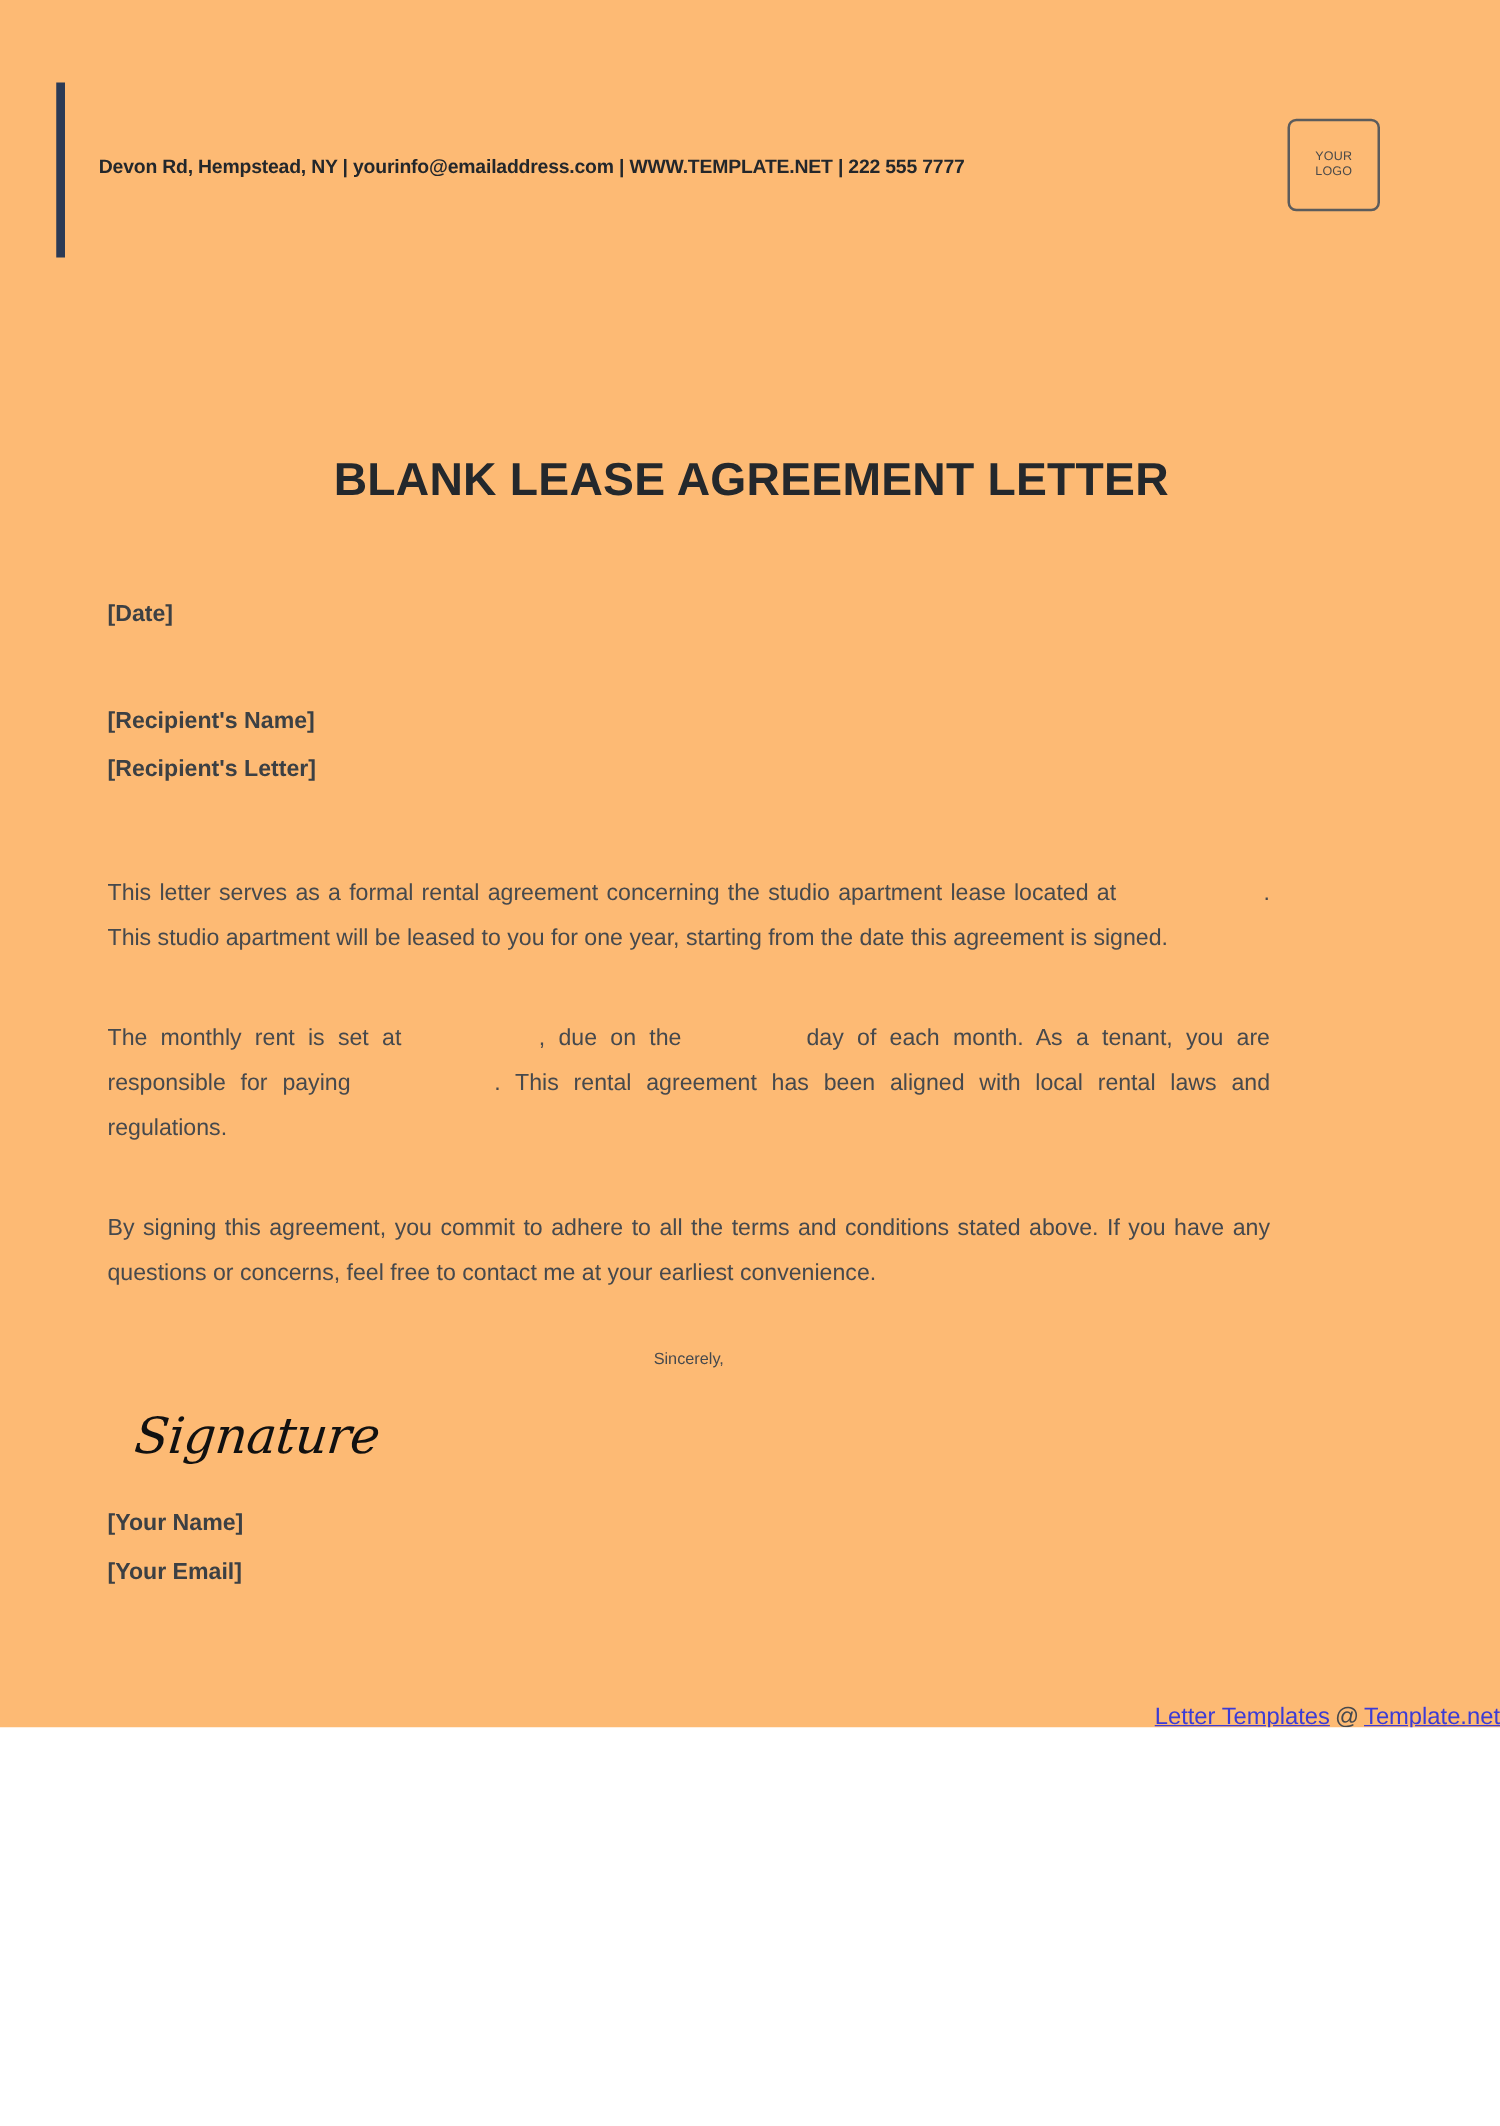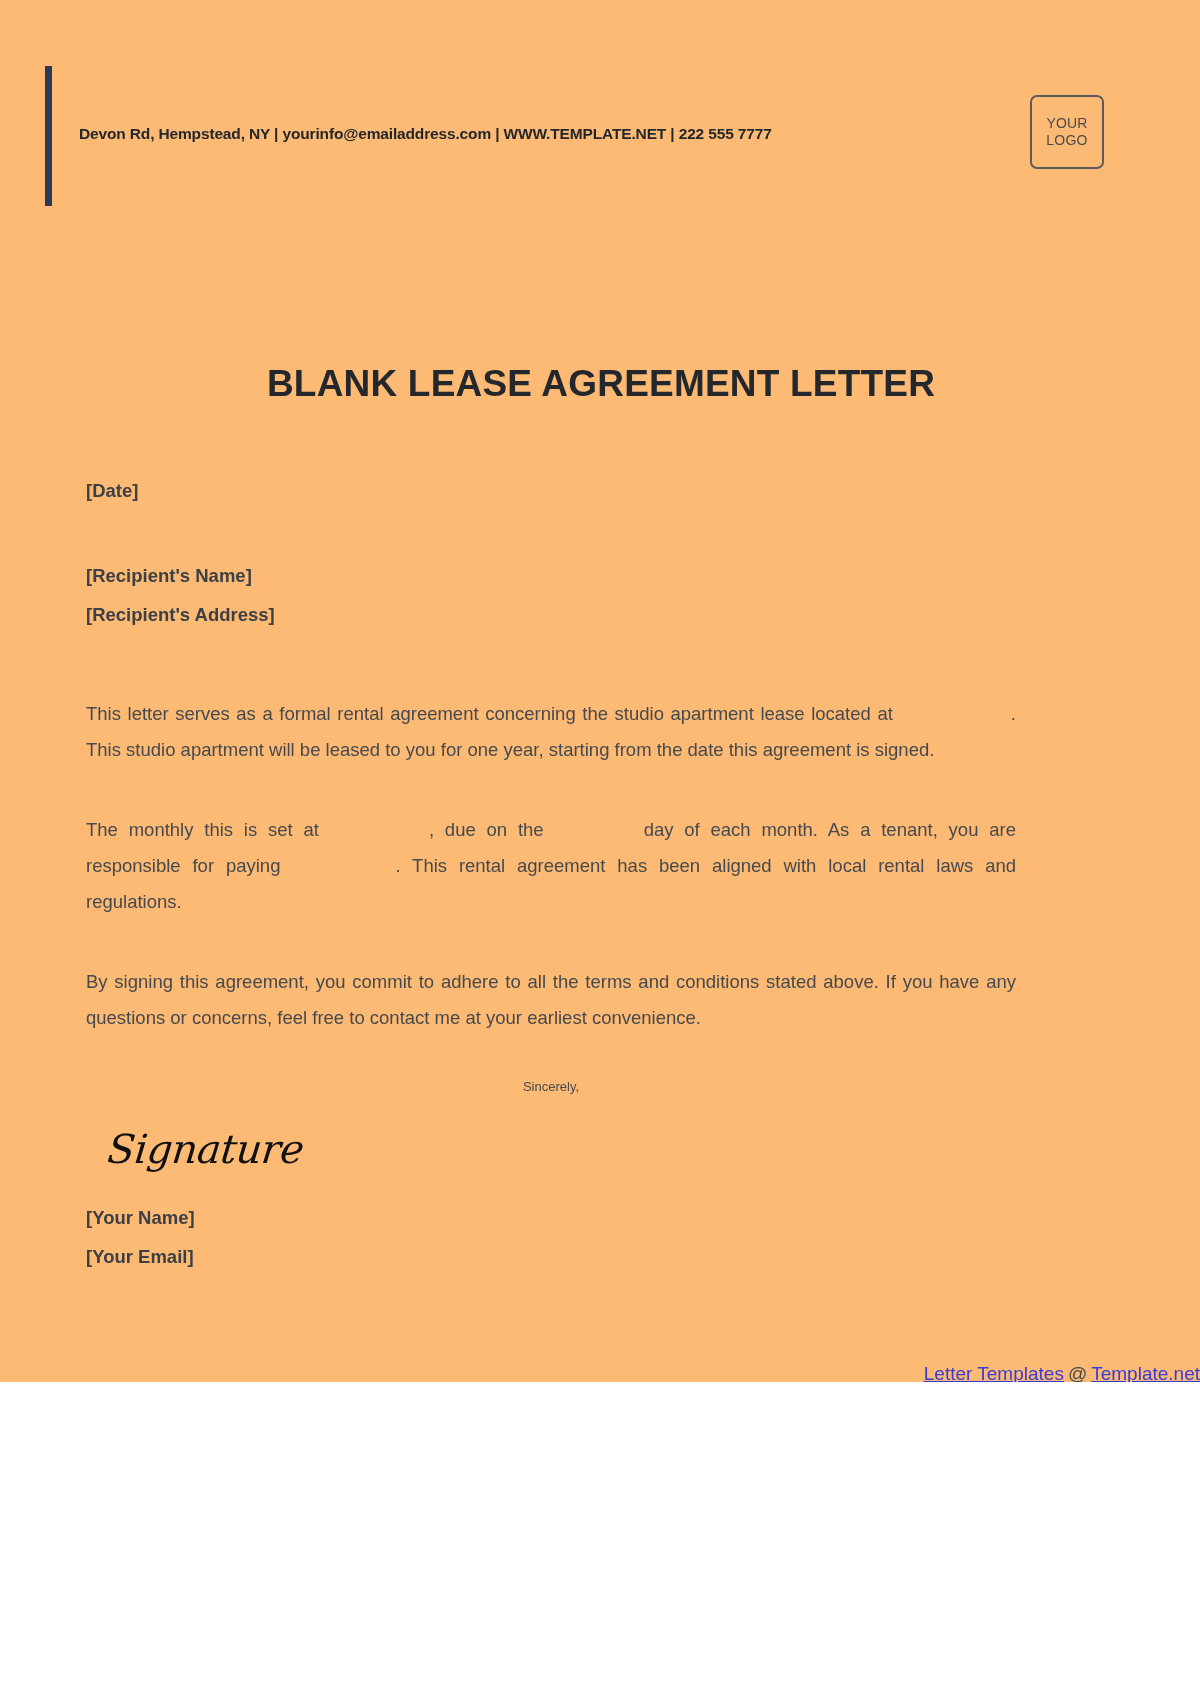--- a/index.html
+++ b/index.html
@@ -57,21 +57,21 @@
     border: 2px solid #5c5c5c;
     border-radius: 7px;
     box-sizing: border-box;
     display: flex;
     flex-direction: column;
     align-items: center;
     justify-content: center;
     line-height: 1.18;
   }
   .logo-box span {
-    font-size: 14px;
+    font-size: 10px;
     color: #4a4a4a;
     letter-spacing: 0.2px;
     display: block;
     text-align: center;
   }
 
   
   .doc-title {
     position: absolute;
     top: 363px;
@@ -182,32 +182,32 @@
   <div class="body-area">
 
     <div class="meta-line">[Date]</div>
 
     <div class="gap-date"></div>
 
     <div class="meta-line">[Recipient's Name]</div>
 
     <div class="gap-small"></div>
 
-    <div class="meta-line">[Recipient's Address]</div>
+    <div class="meta-line">[Recipient's Letter]</div>
 
     <div class="gap-para"></div>
 
 
     <div style="height:13px"></div>
 
     <p class="para"><span>This letter serves as a formal rental agreement concerning the studio apartment lease located at</span><span class="blank-inline w-addr"></span><span>. This studio apartment will be leased to you for one year, starting from the date this agreement is signed.</span></p>
 
     <div class="gap-para-sm"></div>
 
-    <p class="para"><span>The monthly this is set at</span><span class="blank-inline w-rent"></span><span>, due on the</span><span class="blank-inline w-day"></span><span>day of each month. As a tenant, you are responsible for paying</span><span class="blank-inline w-util"></span><span>. This rental agreement has been aligned with local rental laws and regulations.</span></p>
+    <p class="para"><span>The monthly rent is set at</span><span class="blank-inline w-rent"></span><span>, due on the</span><span class="blank-inline w-day"></span><span>day of each month. As a tenant, you are responsible for paying</span><span class="blank-inline w-util"></span><span>. This rental agreement has been aligned with local rental laws and regulations.</span></p>
 
     <div class="gap-para-sm"></div>
 
     <p class="para">By signing this agreement, you commit to adhere to all the terms and conditions stated above. If you have any questions or concerns, feel free to contact me at your earliest convenience.</p>
 
     <div class="gap-para-sm"></div>
 
     <div class="sincerely">Sincerely,</div>
 
     <div style="height:36px"></div>

